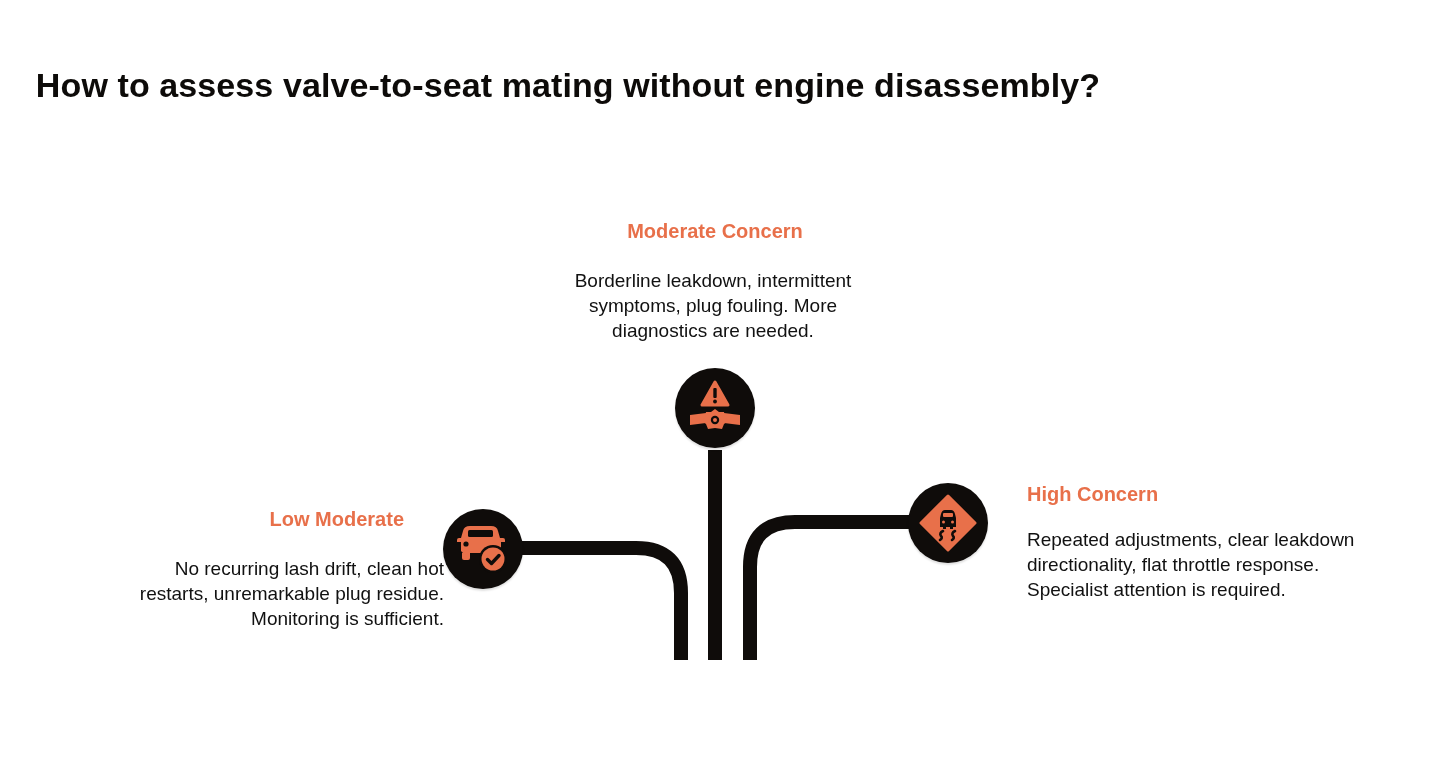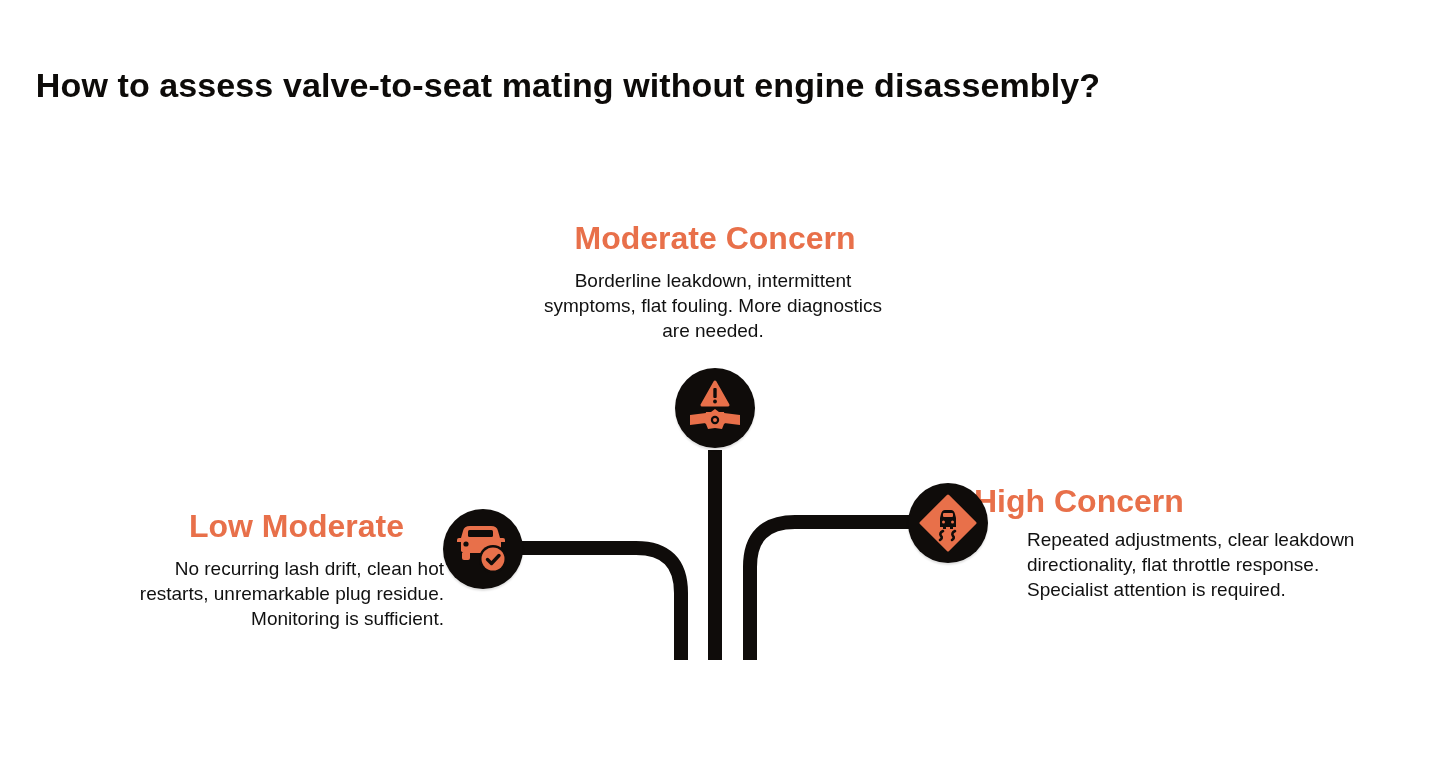--- a/index.html
+++ b/index.html
@@ -1,18 +1,18 @@
 <!DOCTYPE html>
 <html><head>
   <meta charset="utf-8">
   <style>
     html, body { margin: 0; padding: 0; background: #ffffff; }
     body { width: 1431px; height: 775px; position: relative; overflow: hidden; font-family: "Liberation Sans", sans-serif; color: #111; }
     .title { position: absolute; left: 0; top: 66px; width: 1136px; text-align: center; font-weight: bold; font-size: 34px; color: #0d0b09; letter-spacing: 0.1px; }
-    .heading { position: absolute; font-weight: bold; font-size: 32px; color: #e8704a; white-space: nowrap; }
+    .heading { position: absolute; font-weight: bold; font-size: 20px; color: #e8704a; white-space: nowrap; }
     .desc { position: absolute; font-size: 19px; line-height: 25px; color: #111; }
     .center { text-align: center; }
     .right { text-align: right; }
     svg.lines { position: absolute; left: 0; top: 0; }
     .node { position: absolute; width: 80px; height: 80px; border-radius: 50%; background: #0f0c0a; box-shadow: 0 2px 2px rgba(0,0,0,0.12); }
     .node svg { position: absolute; left: 0; top: 0; }
   </style>
 </head>
 <body>
 
@@ -21,21 +21,21 @@
 <svg class="lines" width="1431" height="775">
 
   <path d="M 520 548 L 636 548 Q 681 548 681 593 L 681 660" fill="none" stroke="#0f0c0a" stroke-width="14"></path>
 
   <path d="M 715 450 L 715 660" fill="none" stroke="#0f0c0a" stroke-width="14"></path>
 
   <path d="M 750 660 L 750 567 Q 750 522 795 522 L 912 522" fill="none" stroke="#0f0c0a" stroke-width="14"></path>
 </svg>
 
 <div class="heading center" style="left:515px; top:220px; width:400px;">Moderate Concern</div>
-<div class="desc center" style="left:540px; top:268px; width:346px;">Borderline leakdown, intermittent symptoms, flat fouling. More diagnostics are needed.</div>
+<div class="desc center" style="left:540px; top:268px; width:346px;">Borderline leakdown, intermittent symptoms, plug fouling. More diagnostics are needed.</div>
 <div class="node" style="left:675px; top:368px;">
   <svg width="80" height="80" viewBox="0 0 80 80">
 
     <path d="M40 14 L53 37 L27 37 Z" fill="#e8704a" stroke="#e8704a" stroke-width="3" stroke-linejoin="round"></path>
     <rect x="38.3" y="20" width="3.4" height="10" rx="1" fill="#0f0c0a"></rect>
     <circle cx="40" cy="33.5" r="1.9" fill="#0f0c0a"></circle>
 
     <path d="M15 47 L31 45 L31 55 L15 57 Z" fill="#e8704a"></path>
     <path d="M65 47 L49 45 L49 55 L65 57 Z" fill="#e8704a"></path>
 
@@ -54,21 +54,21 @@
     <rect x="25" y="21" width="25" height="7" rx="1.5" fill="#0f0c0a"></rect>
     <circle cx="23" cy="35" r="2.6" fill="#0f0c0a"></circle>
     <path d="M19 44 L19 49 Q19 51 21 51 L25 51 Q27 51 27 49 L27 44 Z" fill="#e8704a"></path>
 
     <circle cx="50" cy="50" r="14" fill="#0f0c0a"></circle>
     <circle cx="50" cy="50" r="11.5" fill="#e8704a"></circle>
     <path d="M44.5 50.5 L48.5 54.5 L56 46.5" fill="none" stroke="#0f0c0a" stroke-width="3.4" stroke-linecap="round" stroke-linejoin="round"></path>
   </svg>
 </div>
 
-<div class="heading" style="left:974px; top:483px; width:300px;">High Concern</div>
+<div class="heading" style="left:1027px; top:483px; width:300px;">High Concern</div>
 <div class="desc" style="left:1027px; top:527px; width:330px;">Repeated adjustments, clear leakdown directionality, flat throttle response. Specialist attention is required.</div>
 <div class="node" style="left:908px; top:483px;">
   <svg width="80" height="80" viewBox="0 0 80 80">
 
     <path d="M40 13 L67 40 L40 67 L13 40 Z" fill="#e8704a" stroke="#e8704a" stroke-width="3" stroke-linejoin="round"></path>
 
     <path d="M33 31 Q34 27 37 27 L43 27 Q46 27 47 31 L48 35 L48 44 L45 44 L45 46 L42 46 L42 44 L38 44 L38 46 L35 46 L35 44 L32 44 L32 35 Z" fill="#0f0c0a"></path>
     <rect x="35" y="30" width="10" height="4" rx="1" fill="#e8704a"></rect>
     <circle cx="35.5" cy="39" r="1.5" fill="#e8704a"></circle>
     <circle cx="44.5" cy="39" r="1.5" fill="#e8704a"></circle>

